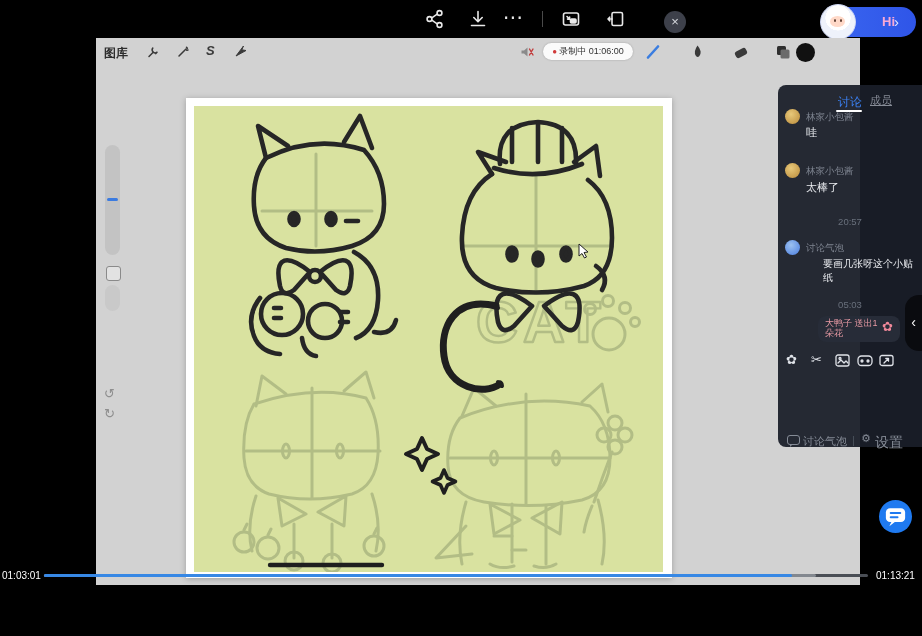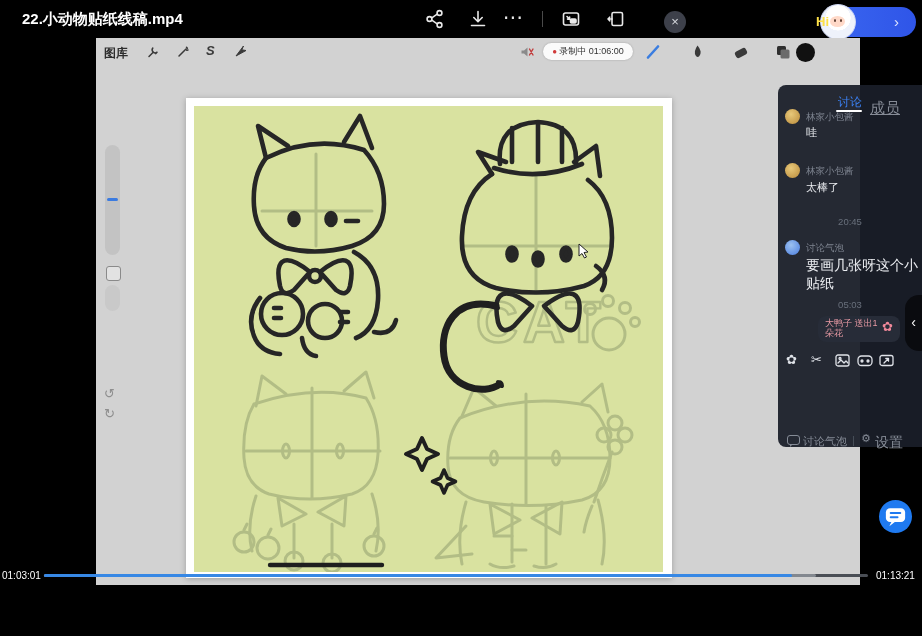--- a/index.html
+++ b/index.html
@@ -19,21 +19,21 @@
              color:#d7d9de;text-align:center;line-height:21px;font-size:13px;}
   #summarize-btn{left:694px;top:10px;height:24px;padding:0 14px;border-radius:13px;background:#171a2c;
                  border:1px solid #3c4060;color:#e8eaf2;font-size:12px;line-height:23px;}
   #assistant-pill{left:822px;top:7px;width:94px;height:30px;border-radius:16px;
                   background:linear-gradient(90deg,#3a66f0,#2f55e8);}
   #assistant-avatar{left:820px;top:4px;width:34px;height:34px;border-radius:50%;
                     background:radial-gradient(circle at 50% 38%,#fff 0 46%,#eef2fb 47% 100%);
                     border:1px solid #cfd8f5;}
   #assistant-face{left:830px;top:16px;width:15px;height:11px;border-radius:50%;background:#ffd9c8;}
   .eye-dot{width:2px;height:3px;border-radius:50%;background:#5a3b30;top:19px;}
-  #assistant-label{left:816px;top:7px;line-height:30px;color:#fde047;font-size:13px;font-weight:bold;}
+  #assistant-label{left:882px;top:7px;line-height:30px;color:#f9a8d4;font-size:13px;font-weight:bold;}
   #assistant-chevron{left:894px;top:7px;line-height:29px;color:#dfe6ff;font-size:15px;}
 
   
   #video-area{left:96px;top:38px;width:764px;height:634px;background:#d2d2d2;}
   .pc-label{color:#2e2e2e;font-size:12px;font-weight:bold;}
   .pc-icon svg{stroke:#3a3a3a;fill:none;stroke-width:1.5;stroke-linecap:round;stroke-linejoin:round;}
   #rec-pill{left:447px;top:5px;width:90px;height:17px;background:#fafafa;border-radius:9px;
             box-shadow:0 0 2px rgba(0,0,0,.25);font-size:9px;color:#333;line-height:17px;text-align:center;}
   #rec-dot{color:#d03a3a;font-size:8px;margin-right:2px;}
   #color-swatch{left:700px;top:5px;width:19px;height:19px;border-radius:50%;background:#111;}
@@ -47,21 +47,21 @@
   #paper{left:90px;top:60px;width:486px;height:480px;background:#fff;box-shadow:0 1px 6px rgba(0,0,0,.25);}
   #canvas-color{left:98px;top:68px;width:469px;height:466px;background:#d9e2a0;}
   #cursor{left:482px;top:205px;}
 
   
   #chat-panel{left:778px;top:85px;width:144px;height:362px;background:rgba(26,30,40,.94);
               border-radius:8px 0 0 8px;color:#e8eaee;}
   .chat-tab{font-size:12px;}
   #tab-discussion{left:60px;top:9px;color:#3b82f6;font-weight:normal;}
   #tab-underline{left:58px;top:25px;width:26px;height:2px;background:#fff;border-radius:1px;}
-  #tab-members{left:92px;top:14px;color:#878c97;font-size:15px;text-decoration:underline;}
+  #tab-members{left:92px;top:8px;color:#878c97;font-size:11px;text-decoration:underline;}
   .avatar{width:15px;height:15px;border-radius:50%;}
   .av-gold{background:radial-gradient(circle at 40% 35%,#e8c87a,#b98a3a);}
   .av-blue{background:radial-gradient(circle at 40% 35%,#9cc1f0,#4a7de0);}
   .uname{color:#7e8490;font-size:9.5px;max-width:100px;overflow:hidden;white-space:nowrap;}
   .mtext{color:#eceef2;font-size:11px;}
   .tstamp{width:144px;text-align:center;color:#69707c;font-size:9.5px;}
   #gift-bubble{left:40px;top:231px;width:82px;height:26px;background:#272c38;border-radius:8px;}
   #gift-text{left:47px;top:233px;width:60px;color:#e89aa4;font-size:9px;line-height:10px;}
   #gift-flower{left:104px;top:234px;color:#f0889a;font-size:13px;}
   .cp-icon{top:267px;color:#dfe2e8;font-size:13px;}
@@ -82,21 +82,20 @@
   #progress-buffered{left:0;top:0;width:772px;height:3px;background:#83888f;border-radius:2px;}
   #progress-played{left:0;top:0;width:748px;height:3px;background:#3788e5;border-radius:2px;}
   #controls{left:0;top:585px;width:922px;height:51px;background:#000;}
 </style>
 </head>
 <body>
 
 <div id="screen">
 
   <div id="topbar" class="abs">
-    <div id="video-title" class="abs">22.小动物贴纸线稿.mp4</div>
 
     <div class="abs tb-icon" style="left:425px">
       <svg viewBox="0 0 20 20" width="20" height="20">
           <circle cx="14.5" cy="4" r="2.4"></circle>
           <circle cx="4.5" cy="10" r="2.4"></circle>
           <circle cx="14.5" cy="16" r="2.4"></circle>
           <path d="M6.8 8.8l5.4-3.6M6.8 11.2l5.4 3.6"></path>
         </svg>
     </div>
     <div class="abs tb-icon" style="left:468px">
@@ -302,25 +301,25 @@
     <div id="tab-members" class="abs chat-tab">成员</div>
 
     <div class="abs avatar av-gold" style="left:7px;top:24px"></div>
     <div class="abs uname" style="left:28px;top:26px">林家小包酱</div>
     <div class="abs mtext" style="left:28px;top:40px">哇</div>
 
     <div class="abs avatar av-gold" style="left:7px;top:78px"></div>
     <div class="abs uname" style="left:28px;top:80px">林家小包酱</div>
     <div class="abs mtext" style="left:28px;top:95px">太棒了</div>
 
-    <div class="abs tstamp" style="top:131px">20:45</div>
+    <div class="abs tstamp" style="top:131px">20:57</div>
 
     <div class="abs avatar av-blue" style="left:7px;top:155px"></div>
     <div class="abs uname" style="left:28px;top:157px">讨论气泡</div>
-    <div class="abs mtext" style="left:28px;top:172px;font-size:14px">要画几张呀这个小贴纸</div>
+    <div class="abs mtext" style="left:45px;top:172px;font-size:10px">要画几张呀这个小贴纸</div>
 
     <div class="abs tstamp" style="top:214px">05:03</div>
 
     <div id="gift-bubble" class="abs"></div>
     <div id="gift-text" class="abs">大鸭子 送出1朵花</div>
     <div id="gift-flower" class="abs">✿</div>
 
     <div class="abs cp-icon" style="left:8px">✿</div>
     <div class="abs cp-icon" style="left:33px">✂</div>
     <div class="abs cp-svg" style="left:57px;top:269px">

